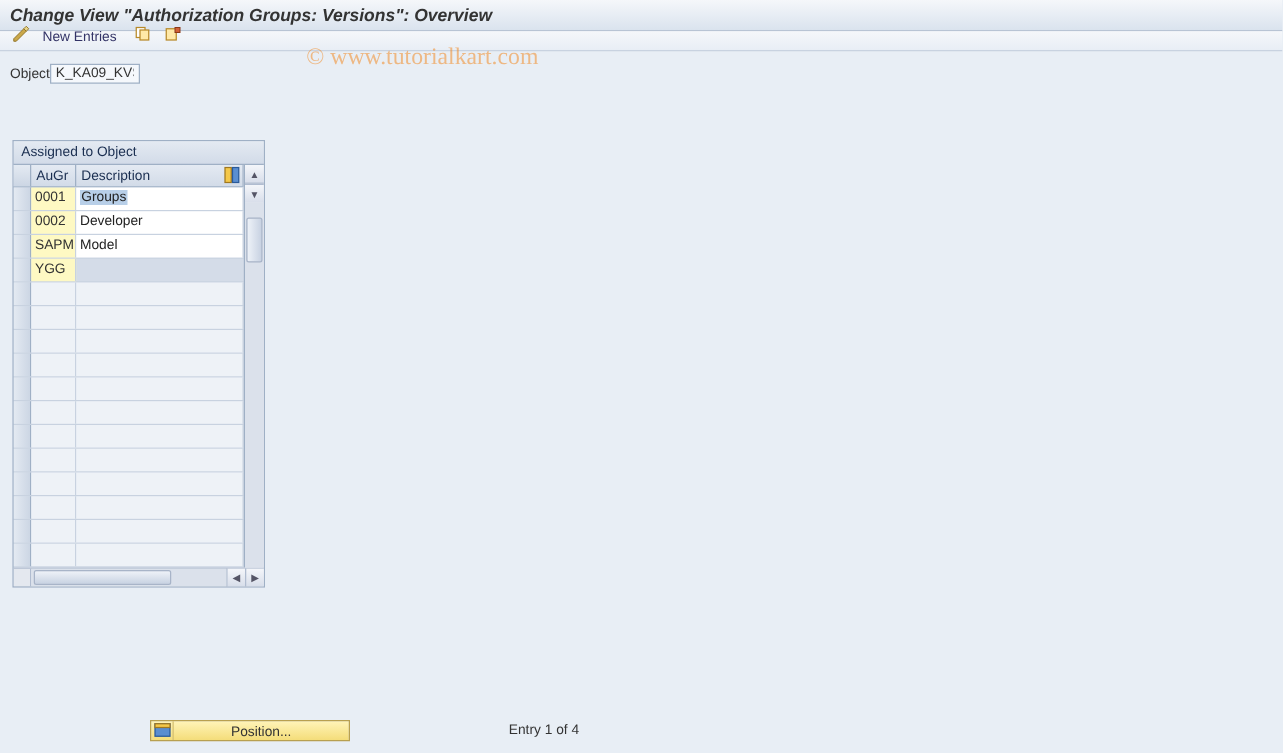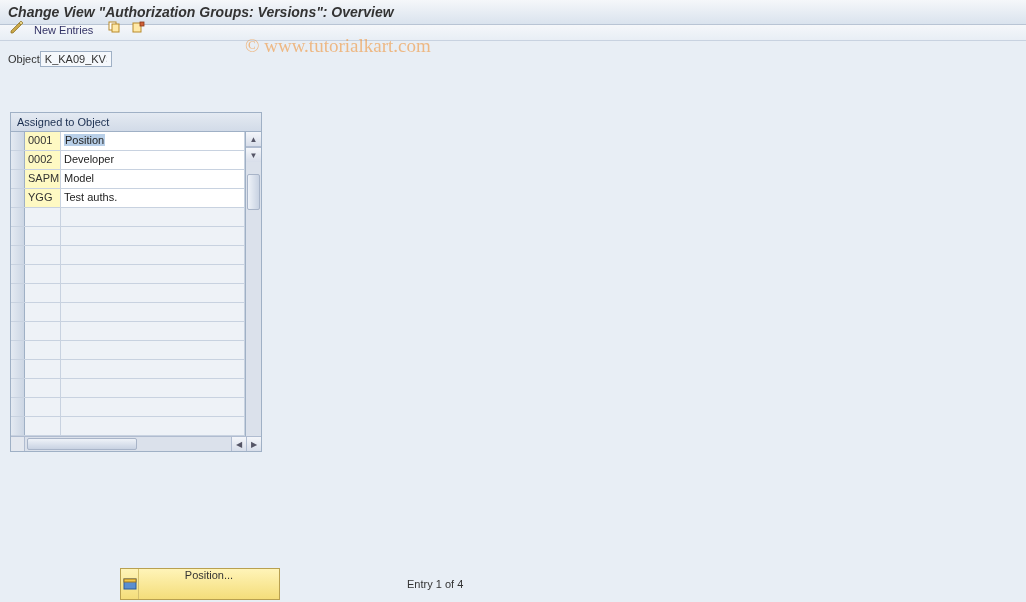--- a/index.html
+++ b/index.html
@@ -72,21 +72,21 @@
       left: 245px;
       color: #f28c28;
       opacity: 0.55;
       font-size: 19px;
       font-family: Liberation Serif, serif;
       pointer-events: none;
       z-index: 50;
     }
     .table-container {
       margin: 35px 0 0 10px;
-      width: 252px;
+      width: 202px;
       border: 1px solid #9fb0c5;
       background: #d4dce8;
     }
     .table-title {
       background: linear-gradient(#e4eaf2, #d2dbe8);
       padding: 3px 6px;
       font-size: 11px;
       color: #1a2e50;
       border-bottom: 1px solid #9fb0c5;
     }
@@ -188,24 +188,24 @@
       position: absolute;
       left: 0; right: 0; bottom: 0;
       height: 32px;
       display: flex;
       align-items: center;
       padding: 0 0 4px 120px;
       gap: 100px;
     }
     .position-btn {
       display: flex;
-      align-items: flex-start;
+      align-items: flex-end;
       background: linear-gradient(#fff4b8, #f4dd7a);
       border: 1px solid #b8a050;
-      height: 32px;
+      height: 17px;
       width: 160px;
       cursor: pointer;
       font-size: 11px;
       color: #333;
     }
     .position-btn .icon-box {
       width: 18px;
       height: 100%;
       display: flex;
       align-items: center;
@@ -254,40 +254,52 @@
 
 <div class="object-row">
   <span class="object-label">Object</span>
   <input class="object-input" type="text" readonly="" value="K_KA09_KVS" style="">
 </div>
 
 <div class="table-container">
   <div class="table-title">Assigned to Object</div>
   <div class="table-scroll-wrap">
     <div class="table-main">
+      <div class="table-header-row">
+        <div class="row-selector-head"></div>
+        <div class="th th-augr">AuGr</div>
+        <div class="th th-desc">
+          <span>Description</span>
+          <span class="config-icon">
+            <svg width="14" height="14" viewBox="0 0 14 14">
+                <rect x="1" y="1" width="5" height="12" fill="#f4c84a" stroke="#a07820"></rect>
+                <rect x="7" y="1" width="5" height="12" fill="#5a8ed0" stroke="#2a5a9a"></rect>
+              </svg>
+          </span>
+        </div>
+      </div>
       <div class="table-body" id="table-body">
           <div class="data-row">
             <div class="row-selector"></div>
             <div class="td td-augr">0001</div>
-            <div class="td td-desc"><span class="selected-text">Position</span></div>
+            <div class="td td-desc"><span class="selected-text">Groups</span></div>
           </div>
           <div class="data-row">
             <div class="row-selector"></div>
             <div class="td td-augr">0002</div>
             <div class="td td-desc">Developer</div>
           </div>
           <div class="data-row">
             <div class="row-selector"></div>
             <div class="td td-augr">SAPM</div>
             <div class="td td-desc">Model</div>
           </div>
           <div class="data-row">
             <div class="row-selector"></div>
             <div class="td td-augr">YGG</div>
-            <div class="td td-desc">Test auths.</div>
           </div>
           <div class="data-row">
             <div class="row-selector"></div>
             <div class="td td-augr empty"></div>
             <div class="td td-desc empty"></div>
           </div>
           <div class="data-row">
             <div class="row-selector"></div>
             <div class="td td-augr empty"></div>
             <div class="td td-desc empty"></div>

